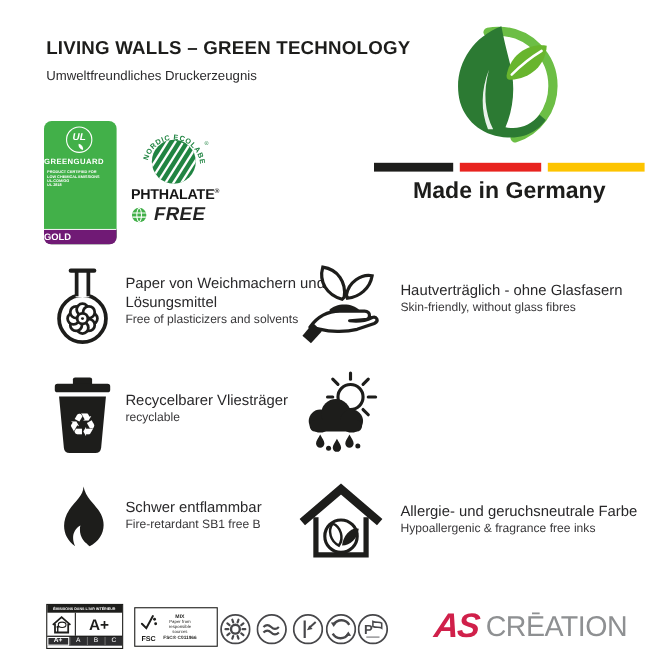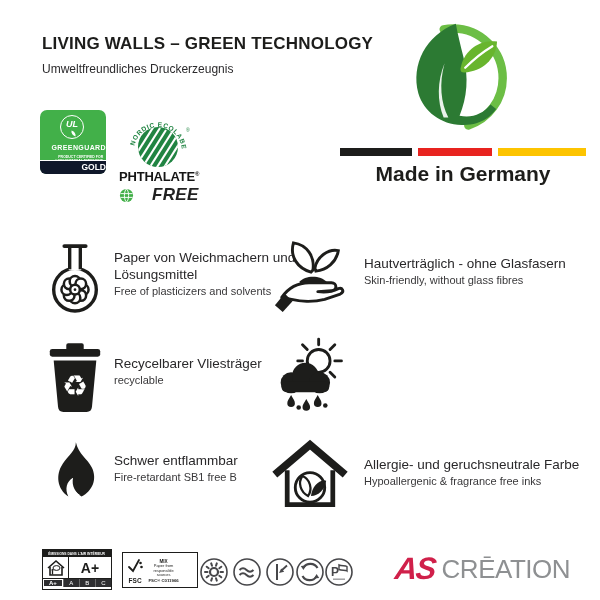--- a/index.html
+++ b/index.html
@@ -14,38 +14,38 @@
   
   .leaf-logo{left:392px;top:20px;}
   .flag{left:340px;top:148px;width:246px;height:8px;}
   .flag span{position:absolute;top:0;height:8px;}
   .flag .f-black{left:0;width:72px;background:#1d1d1b;}
   .flag .f-red{left:78px;width:74px;background:#e8231f;}
   .flag .f-gold{left:158px;width:88px;background:#fdc400;}
   .mig{left:340px;top:162px;width:246px;text-align:center;font-size:21px;font-weight:bold;color:#1d1d1b;}
 
   
-  .gg{left:40px;top:110px;width:66px;height:64px;background:#42b049;border-radius:7px;text-align:right;}
+  .gg{left:40px;top:110px;width:66px;height:112px;background:#42b049;border-radius:7px;text-align:left;}
   .gg-ul{position:absolute;left:50%;top:5px;width:24px;height:24px;margin-left:-13px;border:1.5px solid #fff;
          border-radius:50%;color:#fff;font-size:9px;font-weight:bold;font-style:italic;
          display:flex;align-items:flex-start;justify-content:center;padding-top:3px;box-sizing:border-box;}
   .gg-leafdot{position:absolute;left:50%;top:21px;width:5px;height:5px;margin-left:-2px;background:#fff;
          border-radius:0 100% 0 100%;transform:rotate(10deg);}
   .gg-name{position:absolute;left:0;top:34px;width:100%;color:#fff;font-size:7px;font-weight:bold;letter-spacing:.4px;}
   .gg-lines{position:absolute;left:50%;top:45px;width:104px;margin-left:-52px;color:#fff;font-size:6px;
             line-height:7px;font-weight:bold;transform:scale(.58);transform-origin:top center;}
-  .gg-gold{position:absolute;left:0;bottom:0;width:100%;height:13px;background:#0f172a;border-top:1.5px solid #fff;
+  .gg-gold{position:absolute;left:0;bottom:0;width:100%;height:13px;background:#701a75;border-top:1.5px solid #fff;
            border-radius:0 0 6px 6px;color:#fff;font-weight:bold;font-size:8.5px;line-height:13px;}
 
   
   .nordic{left:120px;top:102px;}
   .pht{left:119px;top:169px;width:84px;}
   .pht-l1{font-size:13px;font-weight:800;color:#161616;letter-spacing:-.2px;}
   .pht-l1 sup{font-size:6px;}
-  .pht-l2{display:flex;align-items:center;gap:18px;margin-top:1px;}
+  .pht-l2{display:flex;align-items:center;gap:6px;margin-top:1px;}
   .pht-free{font-size:17px;font-weight:800;font-style:italic;color:#222;letter-spacing:.3px;}
 
   
   .f-ico{position:absolute;}
   .f-txt{position:absolute;}
   .f-title{font-size:13.5px;line-height:17px;color:#29282a;}
   .f-title.nw{white-space:nowrap;}
   .f-sub{font-size:11px;color:#39383a;margin-top:2px;}
   .ft-l{width:185px;}
   .ft-r{width:236px;}

